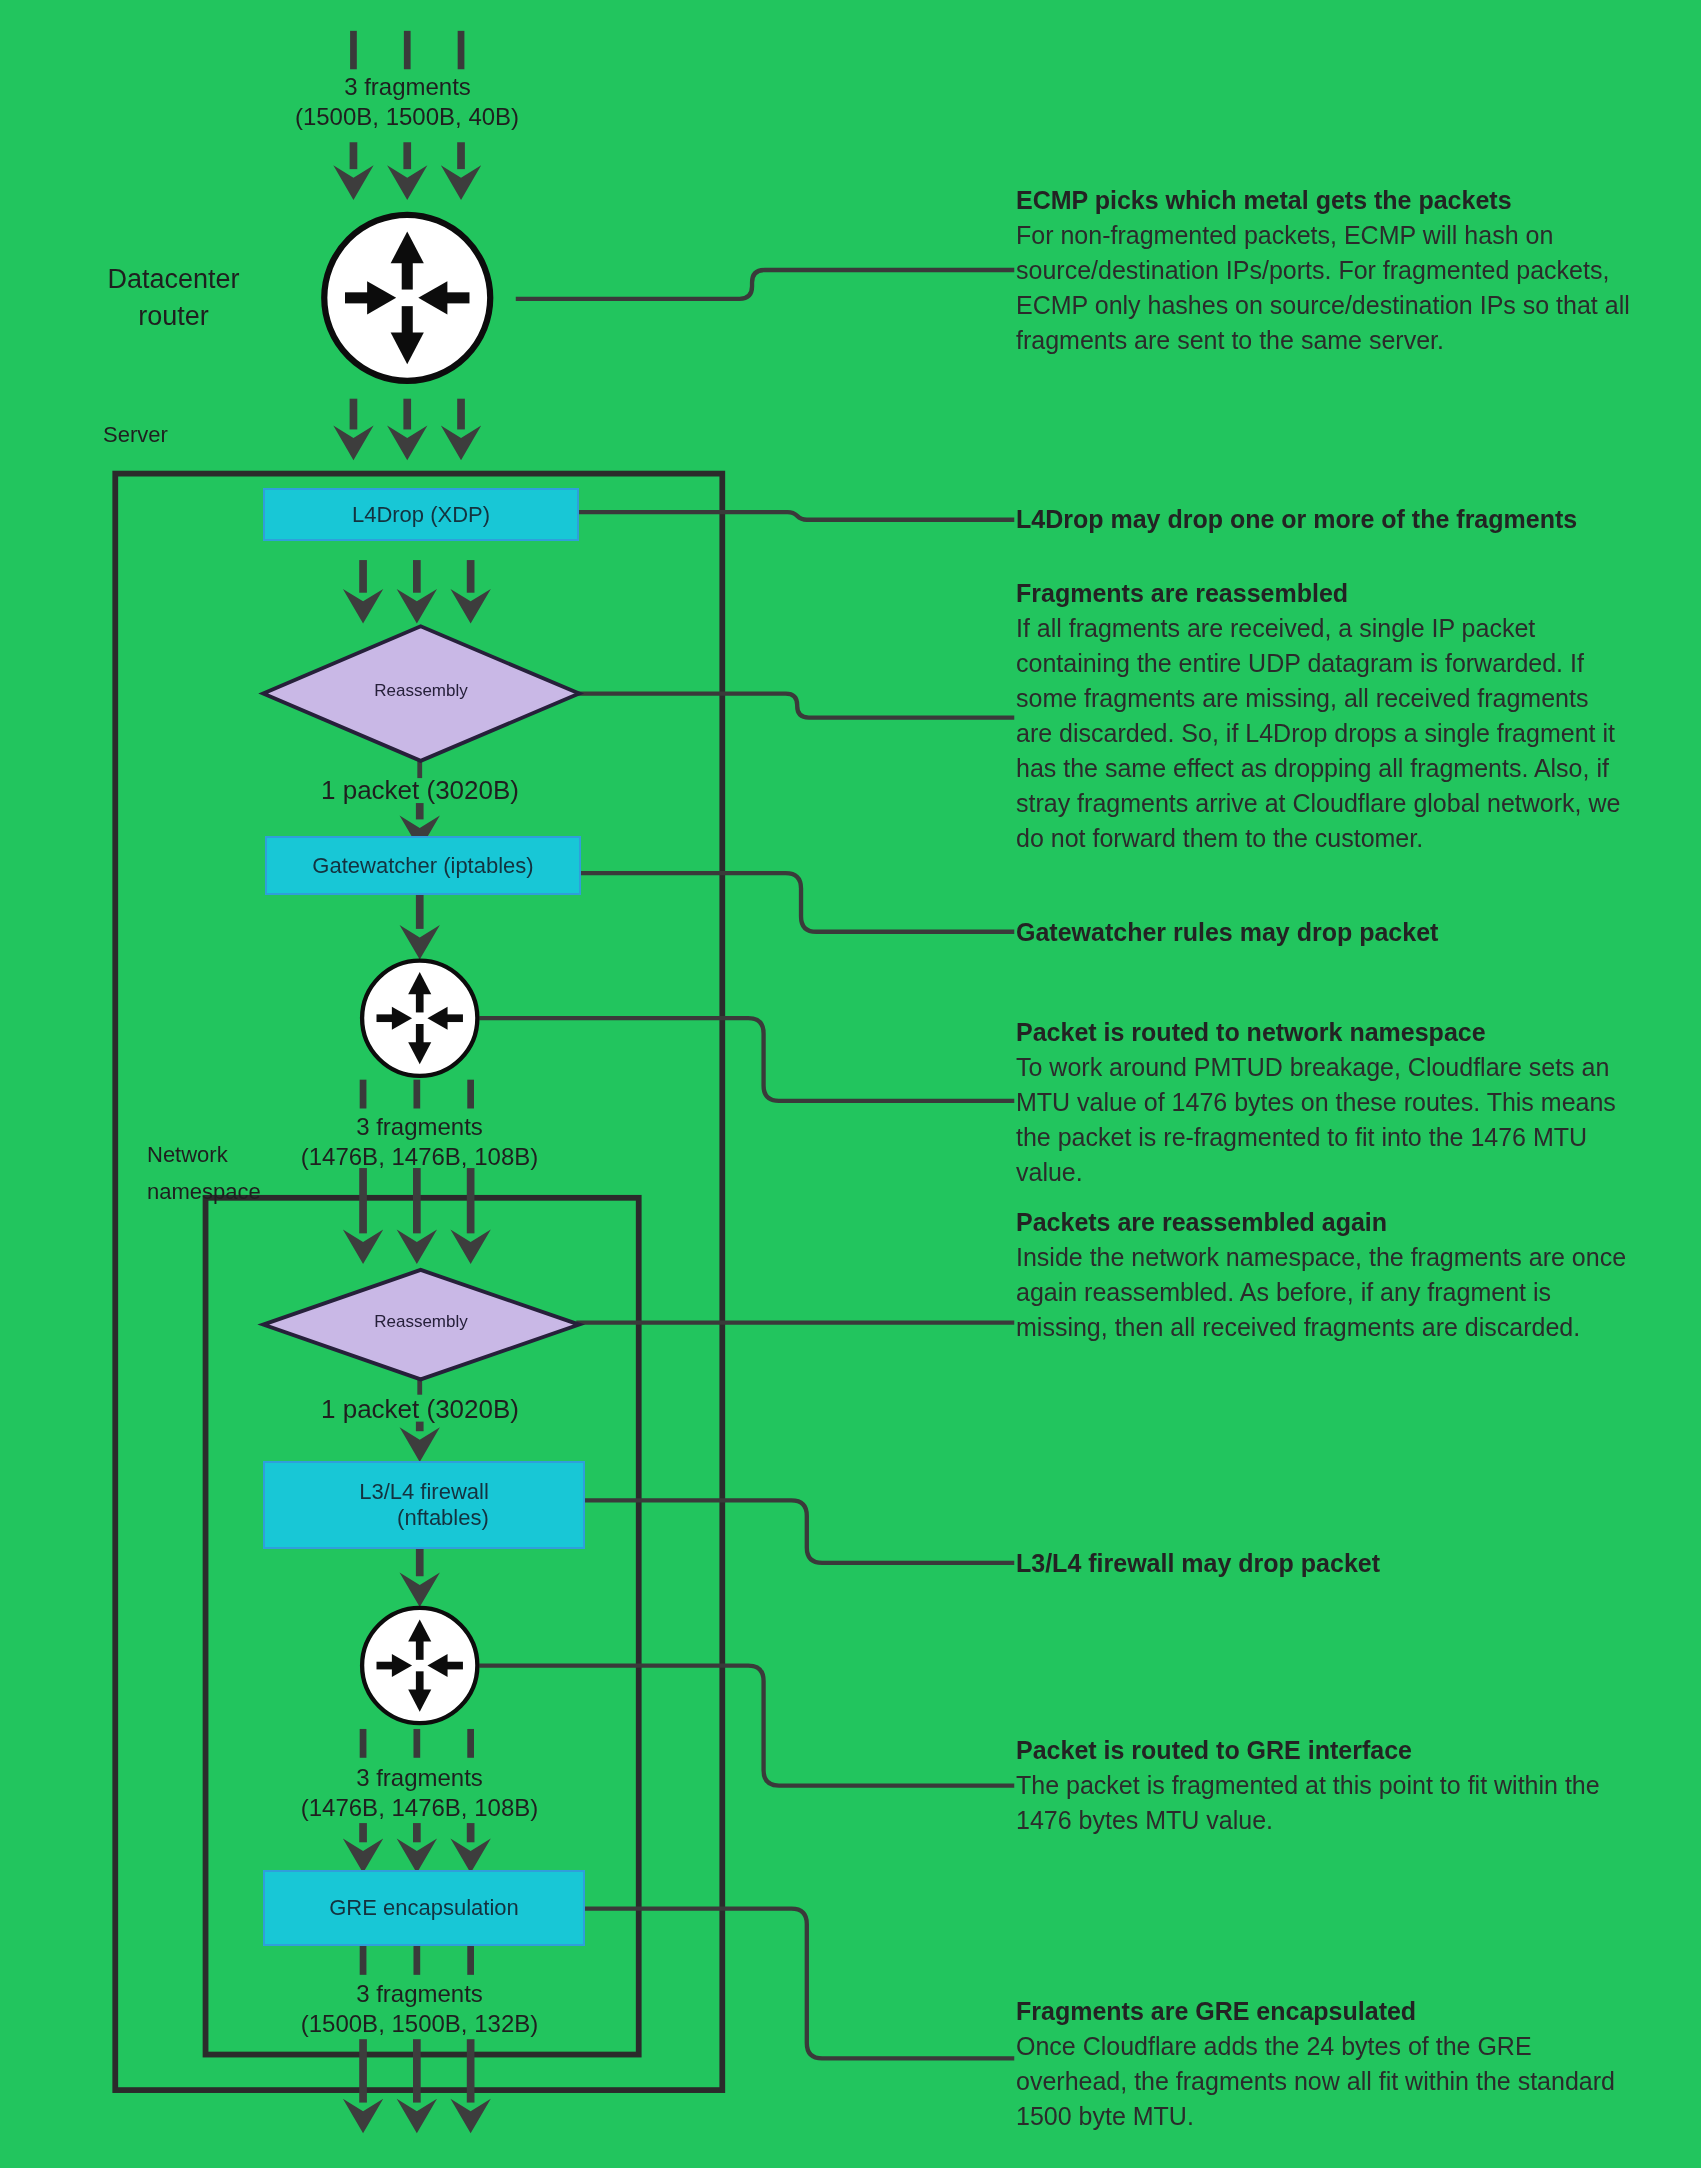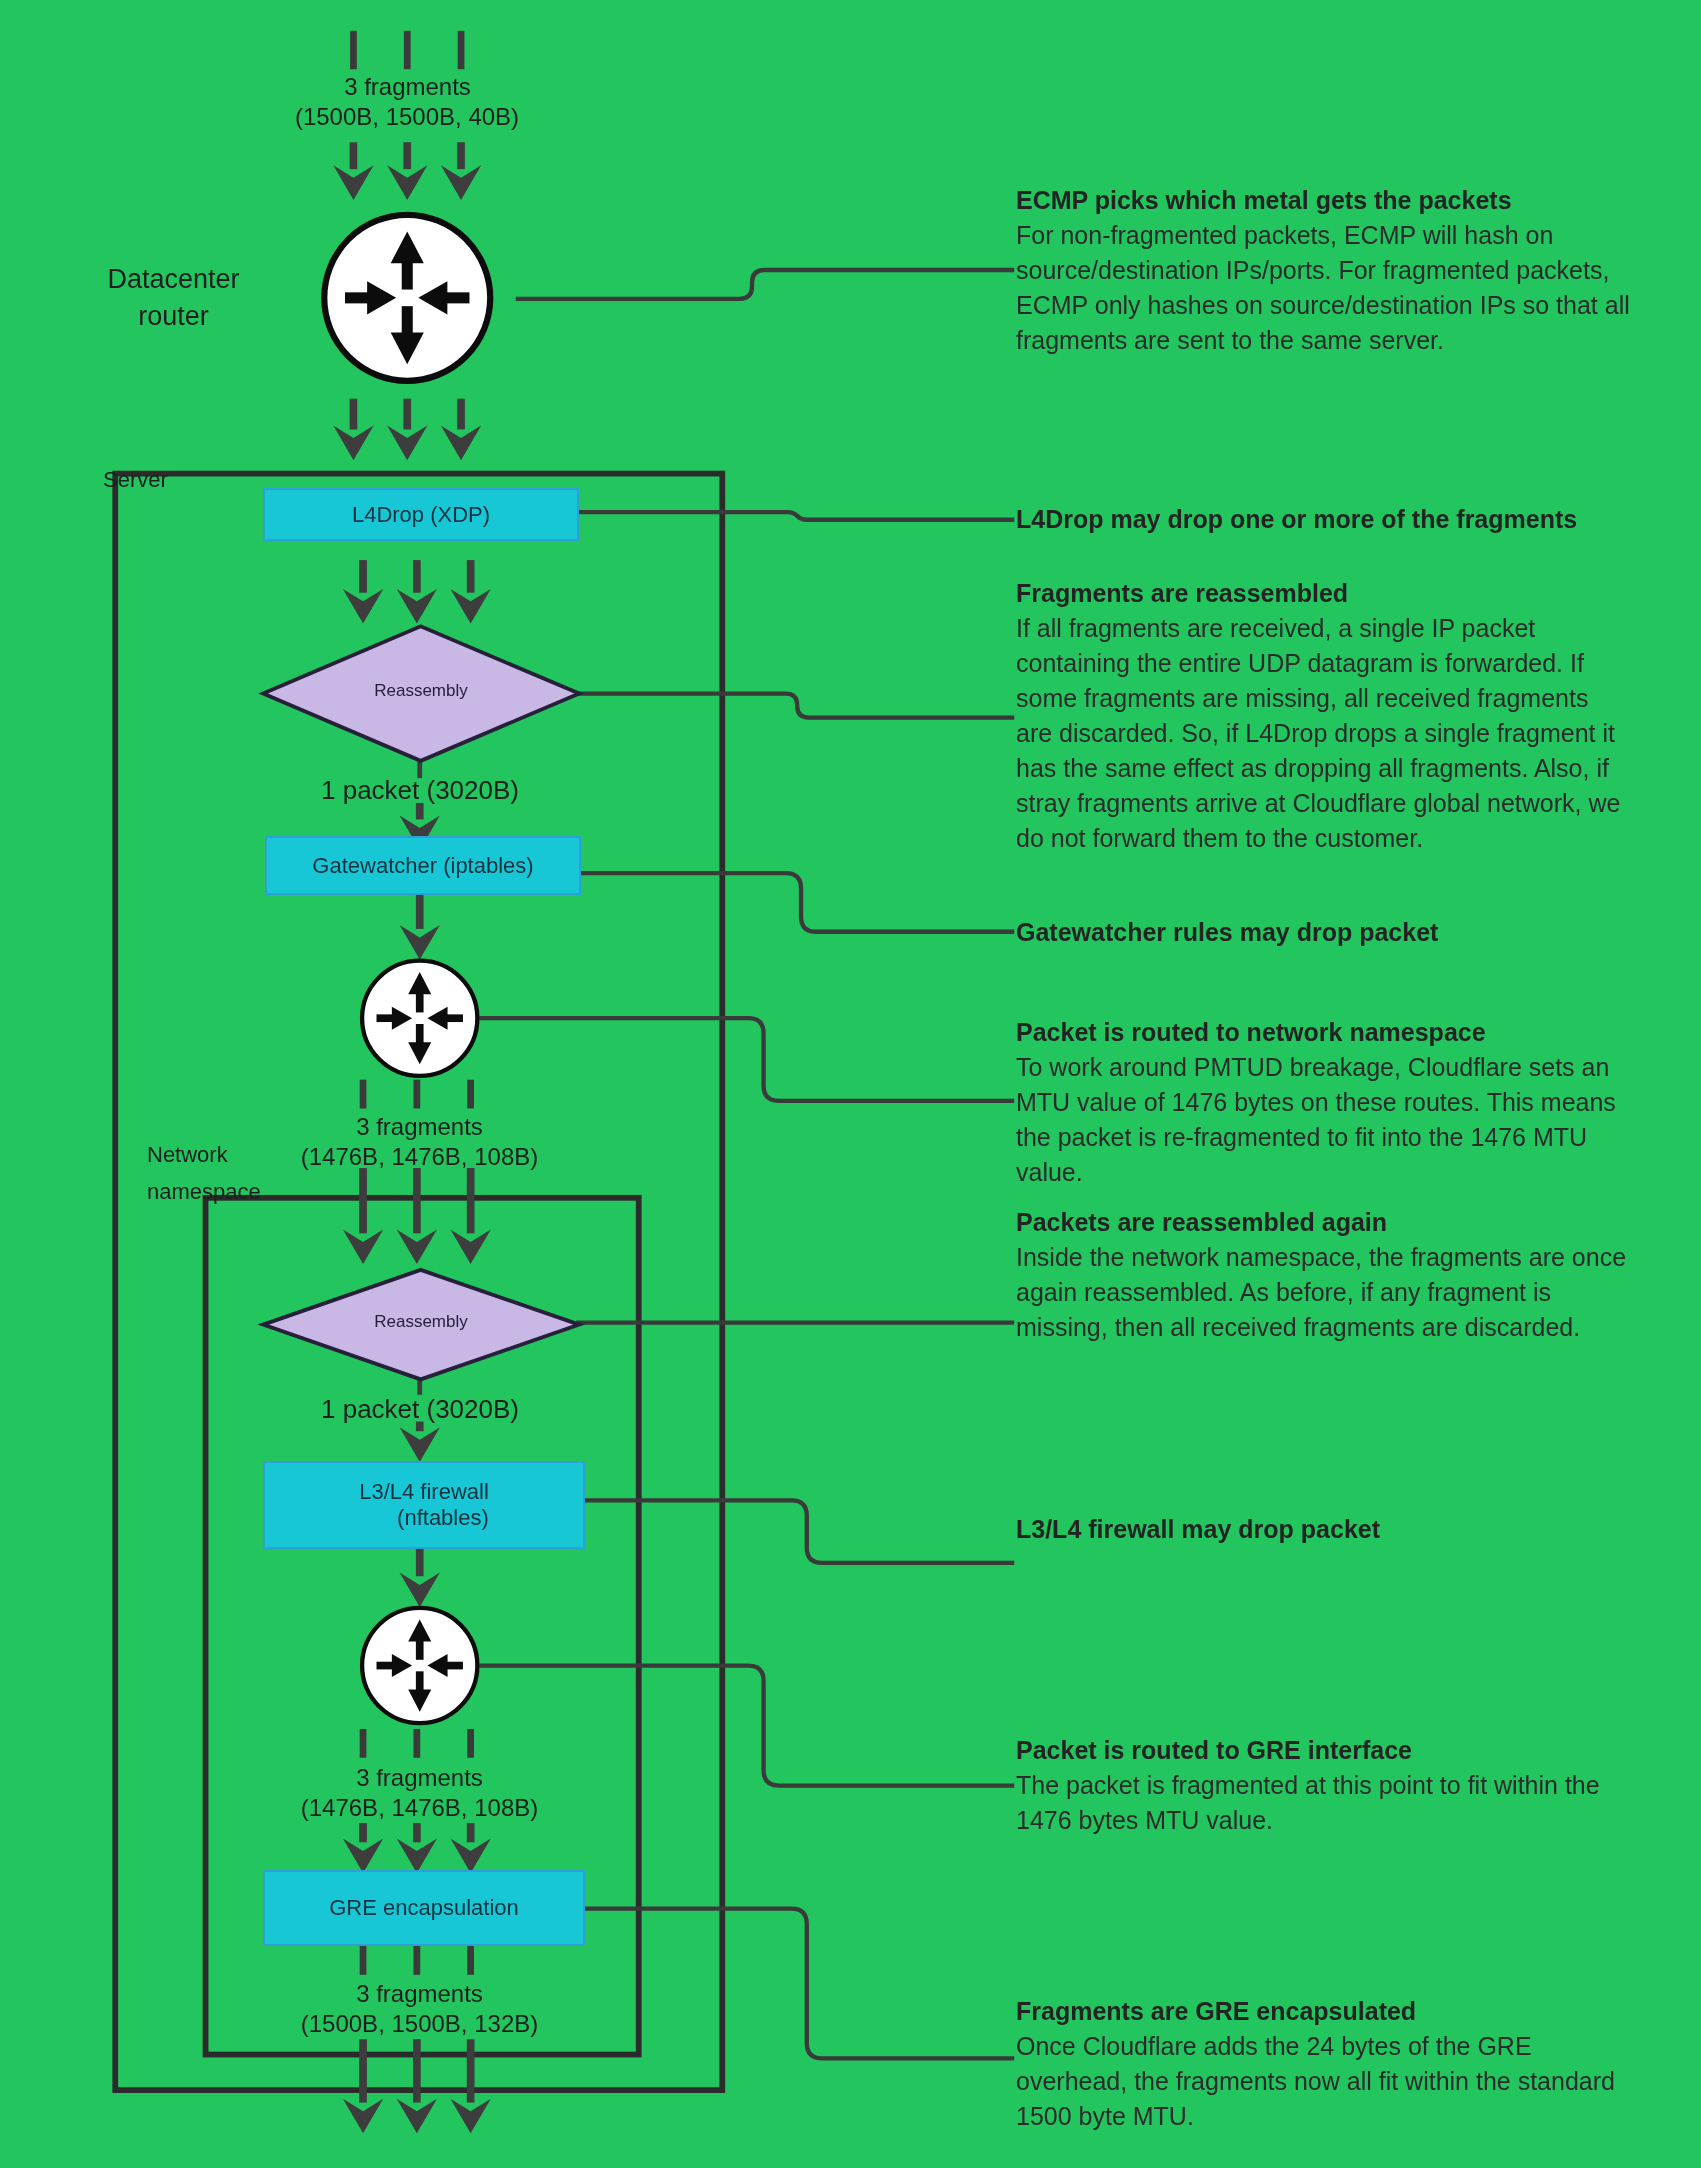--- a/index.html
+++ b/index.html
@@ -176,21 +176,21 @@
     <g>
       <polygon points="274,1379 438,1322 603,1379 438,1436" fill="#c9b8e6" stroke="#26203a" stroke-width="4"></polygon>
     </g>
   </svg>
 
   <div class="lbl" style="left:254px;top:72px;width:307px;">3 fragments</div>
   <div class="lbl" style="left:234px;top:102px;width:346px;">(1500B, 1500B, 40B)</div>
   <div class="lbl title" style="left:58px;top:261px;width:231px;">Datacenter
 router</div>
 
-  <div class="lbl frame left" style="left:103px;top:461px;width:192px;">Server</div>
+  <div class="lbl frame left" style="left:103px;top:416px;width:192px;">Server</div>
 
   <div class="box" style="left:263px;top:488px;width:316px;height:53px;">L4Drop (XDP)</div>
 
   <div class="diamond-lbl" style="left:325px;top:681px;width:192px;">Reassembly</div>
 
   <div class="lbl big" style="left:276px;top:774px;width:288px;">1 packet (3020B)</div>
 
   <div class="box" style="left:265px;top:836px;width:316px;height:59px;">Gatewatcher (iptables)</div>
 
   <div class="lbl" style="left:266px;top:1112px;width:307px;">3 fragments</div>
@@ -243,21 +243,21 @@
 MTU value of 1476 bytes on these routes. This means
 the packet is re-fragmented to fit into the 1476 MTU
 value.</div>
   </div>
   <div class="ann" style="top:1205px;">
     <div class="ann-h">Packets are reassembled again</div>
     <div class="ann-b">Inside the network namespace, the fragments are once
 again reassembled. As before, if any fragment is
 missing, then all received fragments are discarded.</div>
   </div>
-  <div class="ann" style="top:1512px;">
+  <div class="ann" style="top:1546px;">
     <div class="ann-h">L3/L4 firewall may drop packet</div>
   </div>
   <div class="ann" style="top:1733px;">
     <div class="ann-h">Packet is routed to GRE interface</div>
     <div class="ann-b">The packet is fragmented at this point to fit within the
 1476 bytes MTU value.</div>
   </div>
   <div class="ann" style="top:1994px;">
     <div class="ann-h">Fragments are GRE encapsulated</div>
     <div class="ann-b">Once Cloudflare adds the 24 bytes of the GRE

